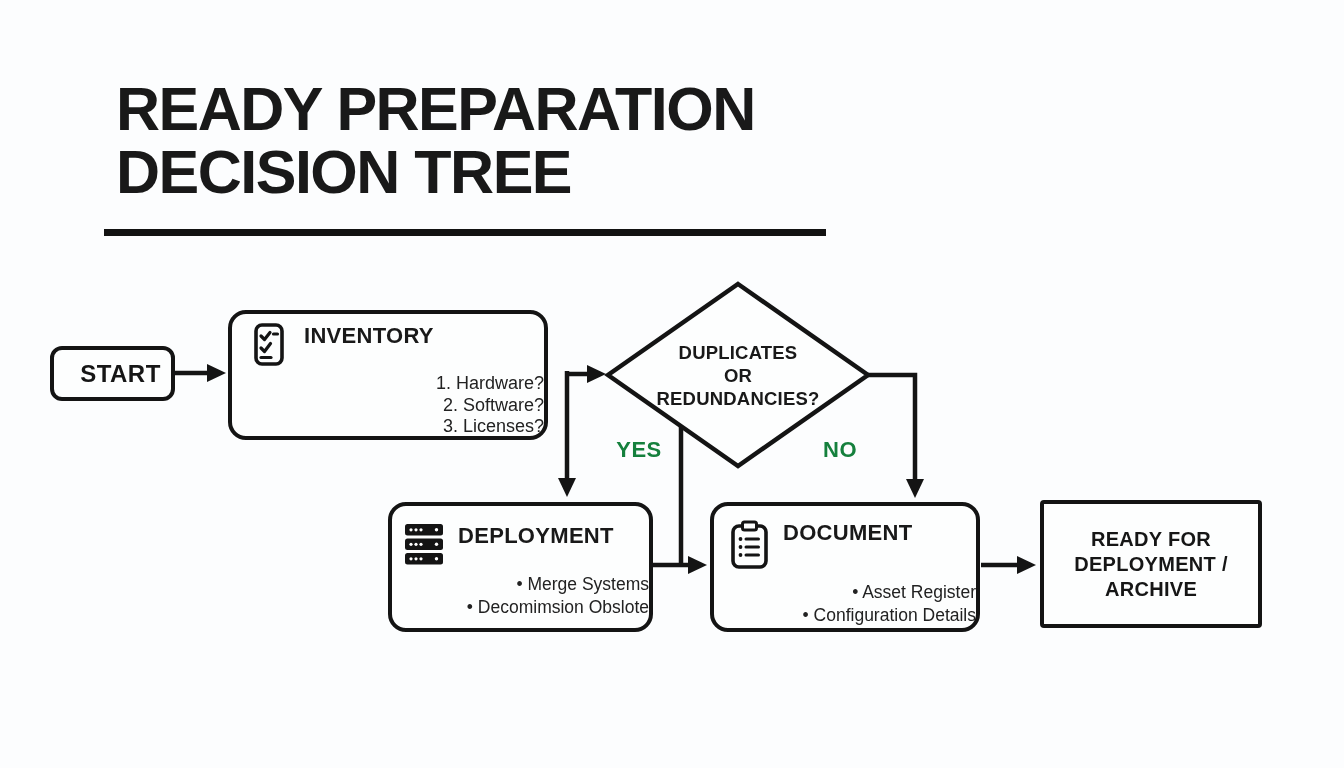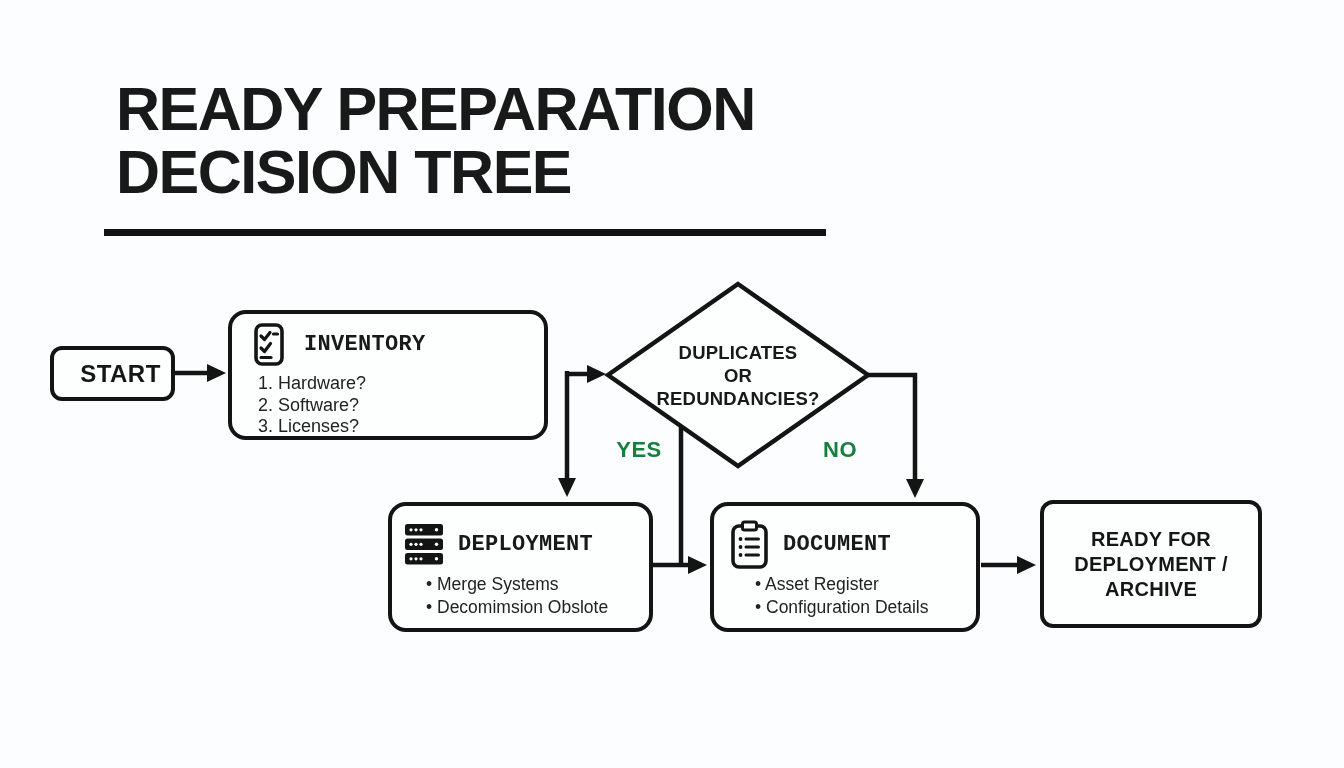--- a/index.html
+++ b/index.html
@@ -13,23 +13,23 @@
     font-size:61px;font-weight:bold;line-height:63px;letter-spacing:-1.5px;
     color:#191919;
   }
   .title-underline{
     position:absolute;left:104px;top:229px;width:722px;height:7px;background:#121212;
   }
   
   .node{
     position:absolute;background:#fdfefe;border:4.5px solid #141414;box-sizing:border-box;
   }
-  .node-header{display:flex;align-items:center;font-family:Liberation Mono, monospace;}
+  .node-header{display:flex;align-items:flex-start;}
   .node-title{font-weight:bold;letter-spacing:0.3px;color:#191919;}
-  .node-list{color:#222;}
+  .node-list{color:#222;text-align:right;}
   .node-list div{white-space:nowrap;}
   
   .start-box{
     left:50px;top:346px;width:125px;height:55px;border-radius:12px;
     display:flex;align-items:center;justify-content:center;
     font-size:24px;font-weight:bold;letter-spacing:0.5px;padding-left:16px;
   }
   
   .inventory-box{left:228px;top:310px;width:320px;height:130px;border-radius:18px;}
   .inventory-box .node-header{margin:9px 0 0 22px;gap:20px;}
@@ -37,24 +37,24 @@
   .inventory-box .node-list{margin:7px 0 0 26px;font-size:18px;line-height:21.5px;}
   
   .consolidate-box{left:388px;top:502px;width:265px;height:130px;border-radius:18px;}
   .consolidate-box .node-header{margin:17px 0 0 13px;gap:15px;}
   .consolidate-box .node-title{font-size:22px;}
   .consolidate-box .node-list{margin:7px 0 0 34px;font-size:17.5px;line-height:22.5px;}
   
   .document-box{left:710px;top:502px;width:270px;height:130px;border-radius:18px;}
   .document-box .node-header{margin:14px 0 0 17px;gap:15px;}
   .document-box .node-title{font-size:22px;}
-  .document-box .node-list{margin:4px 0 0 41px;font-size:17.5px;line-height:22.5px;}
+  .document-box .node-list{margin:12px 0 0 41px;font-size:17.5px;line-height:22.5px;}
   
   .ready-box{
-    left:1040px;top:500px;width:222px;height:128px;border-radius:13px;
+    left:1040px;top:500px;width:222px;height:128px;border-radius:4px;
     display:flex;flex-direction:column;align-items:center;justify-content:center;
     font-size:20px;font-weight:bold;line-height:25px;letter-spacing:0.3px;text-align:right;
   }
   
   .diamond-label{
     position:absolute;left:628px;top:341px;width:220px;text-align:center;
     font-size:18.5px;font-weight:bold;line-height:23px;letter-spacing:0.2px;color:#191919;
   }
   .branch-label{
     position:absolute;font-size:22px;font-weight:bold;letter-spacing:0.5px;color:#15803d;

